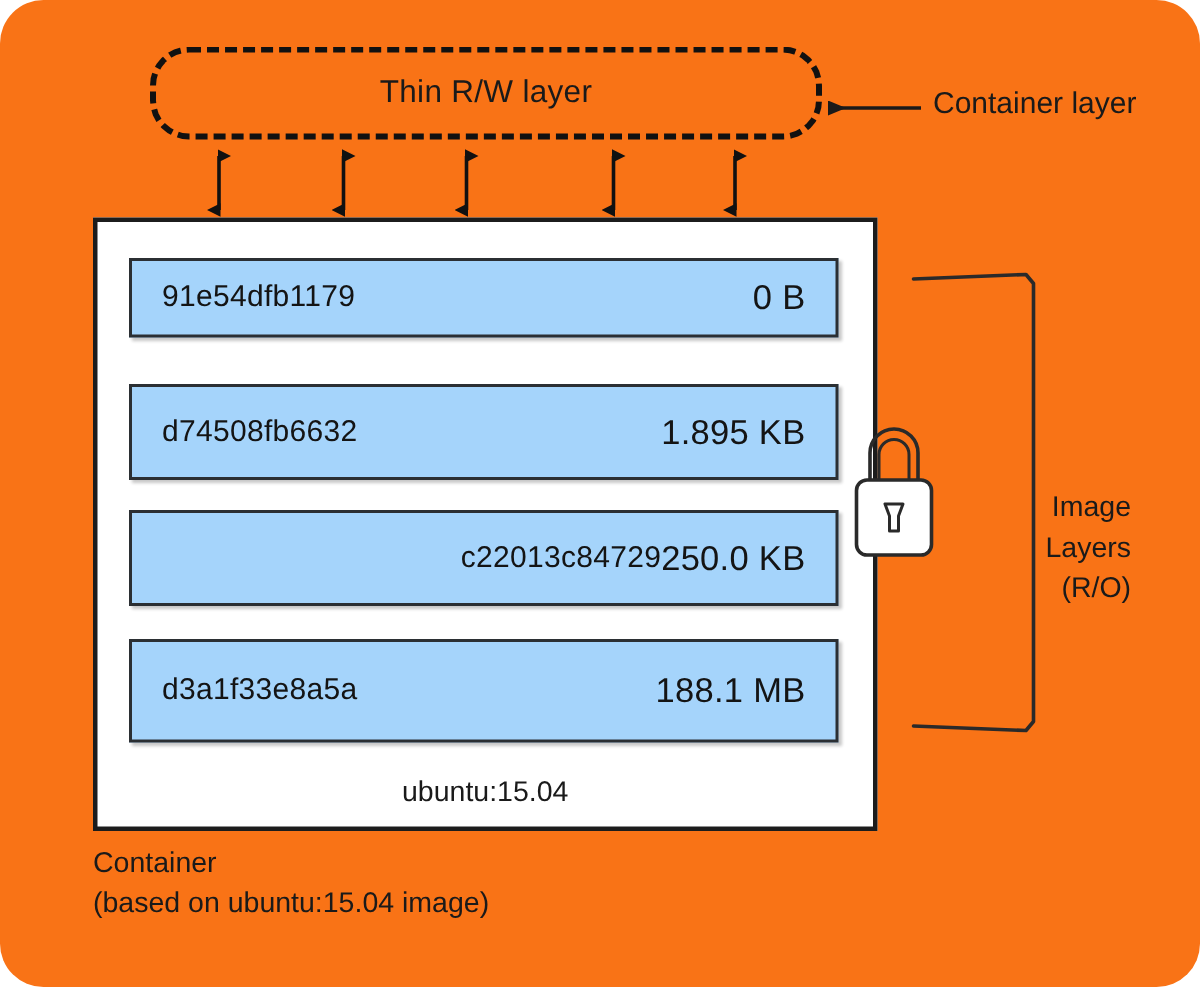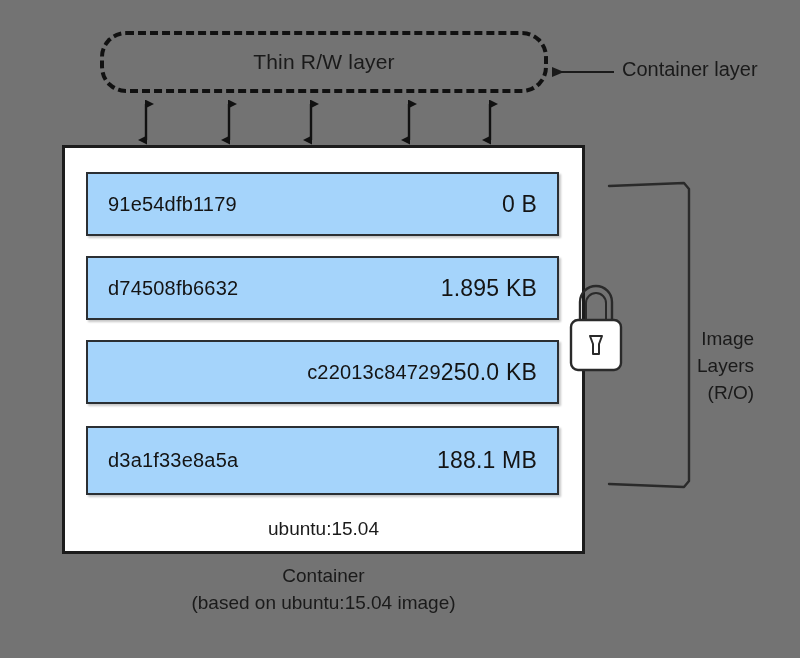--- a/index.html
+++ b/index.html
@@ -9,22 +9,23 @@
     background: #ffffff;
   }
   body {
     font-family: "Liberation Sans", sans-serif;
     color: #1a1a1a;
   }
   #stage {
     position: relative;
     width: 800px;
     height: 658px;
-    background: #737373;
+    background: #f97316;
     overflow: hidden;
+    border-radius: 29px;
   }
 
   
   #rw-layer {
     position: absolute;
     left: 100px;
     top: 31px;
     width: 448px;
     height: 62px;
     border: 4px dashed #111111;
@@ -69,21 +70,21 @@
   .layer-box .layer-id {
     font-size: 20px;
     color: #141414;
     letter-spacing: 0.2px;
   }
   .layer-box .layer-size {
     font-size: 23px;
     color: #141414;
     letter-spacing: 0.2px;
   }
-  #layer-0 { top: 172px; height: 64px; gap: 28px; }
+  #layer-0 { top: 172px; height: 53px; gap: 28px; }
   #layer-1 { top: 256px; height: 64px; }
   #layer-2 { top: 340px; height: 64px; justify-content: flex-end; }
   #layer-3 { top: 426px; height: 69px; }
 
   
   #image-tag {
     position: absolute;
     left: 62px;
     top: 518px;
     width: 523px;
@@ -91,21 +92,20 @@
     font-size: 19px;
     color: #1a1a1a;
   }
 
   
   #caption {
     position: absolute;
     left: 62px;
     top: 562px;
     width: 523px;
-    text-align: center;
     font-size: 19px;
     line-height: 27px;
     color: #1a1a1a;
   }
 
   
   #container-layer-note {
     position: absolute;
     left: 622px;
     top: 58px;

